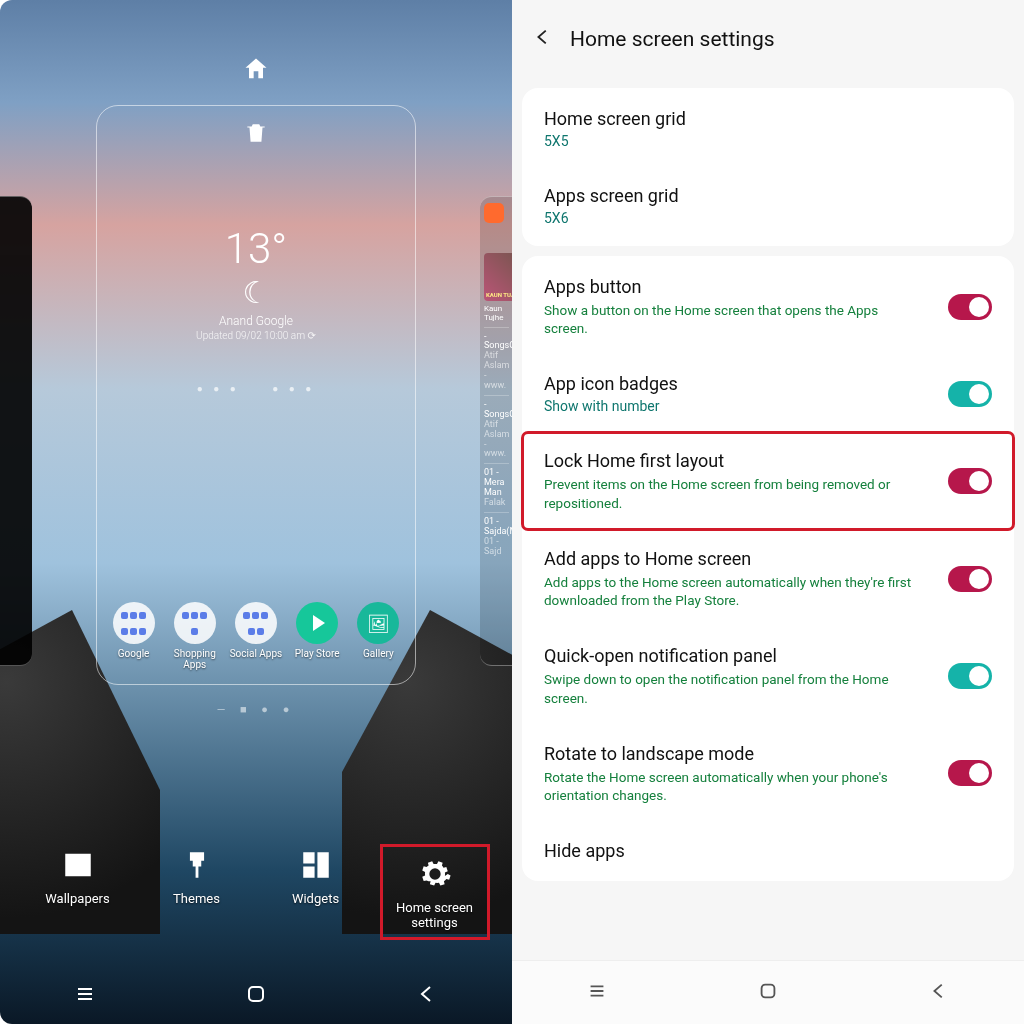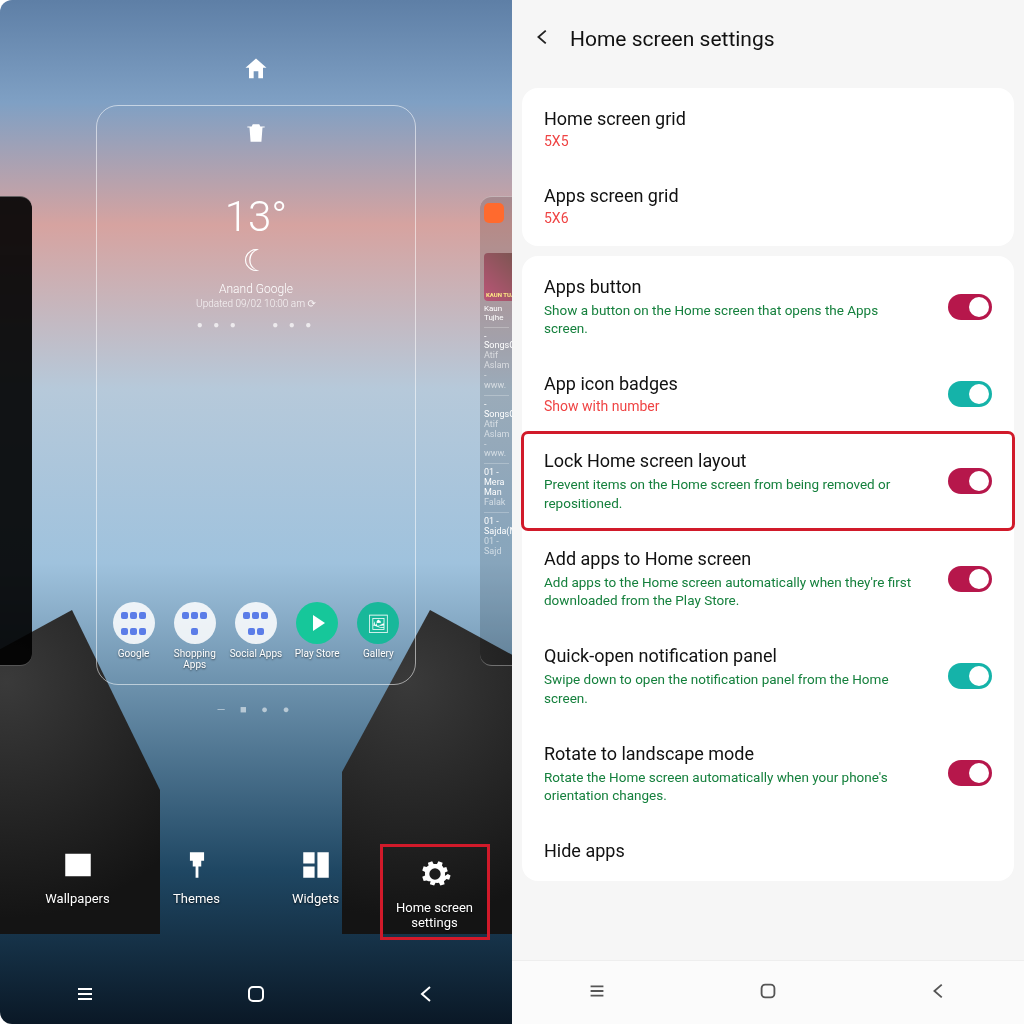--- a/index.html
+++ b/index.html
@@ -42,20 +42,21 @@
     margin-top: 18px;
     width: 320px;
     height: 580px;
     border: 1.5px solid rgba(255,255,255,.55);
     border-radius: 22px;
     position: relative;
     display: flex;
     flex-direction: column;
     align-items: center;
     backdrop-filter: blur(0px);
+    gap: 32px;
   }
   .trash { margin-top: 14px; }
   .trash svg { width: 26px; height: 26px; fill:#fff; }
 
   .weather { margin-top: 42px; text-align: center; font-weight: 300; }
   .weather .temp { font-size: 42px; }
   .weather .moon { font-size: 30px; display:block; margin:2px; }
   .weather .loc { font-size: 12px; margin-top:4px; }
   .weather .upd { font-size: 10px; opacity:.85; margin-top:2px; }
   .divider-dots { margin-top:10px; font-size:10px; opacity:.7; letter-spacing:4px; }
@@ -116,21 +117,21 @@
     height:78px; display:flex; align-items:center; padding:0 20px; gap:16px; background:#f6f6f6;
   }
   .appbar .back svg{ width:22px;height:22px; stroke:#222; stroke-width:2; fill:none;}
   .appbar .title{ font-size:21px; color:#111; }
   .list{ flex:1; overflow:auto; padding:0 0 80px 0;}
   .card{ background:#fff; border-radius:16px; margin:10px 10px; padding:2px 0;}
   .row{ padding:18px 22px; position:relative; }
   .row + .row{  }
   .row .rtitle{ font-size:18px; color:#111; }
   .row .rsub{ font-size:13.5px; color:#15803d; margin-top:4px; line-height:1.35; padding-right:70px;}
-  .row .rval{ font-size:14px; color:#ef4444; margin-top:4px;}
+  .row .rval{ font-size:14px; color:#0f766e; margin-top:4px;}
   .row .toggle{
     position:absolute; right:22px; top:50%; transform:translateY(-50%);
     width:44px;height:26px;border-radius:13px; background:#b6174b;
   }
   .row .toggle.teal{ background:#15b3a9;}
   .row .toggle::after{
     content:""; position:absolute; right:3px; top:3px; width:20px;height:20px;border-radius:50%;background:#fff;
   }
   .row.highlighted{ outline:3px solid #d11a2a; outline-offset:-2px; border-radius:6px; }
 
@@ -308,21 +309,21 @@
         <div class="rtitle">Apps button</div>
         <div class="rsub">Show a button on the Home screen that opens the Apps screen.</div>
         <div class="toggle"></div>
       </div>
       <div class="row">
         <div class="rtitle">App icon badges</div>
         <div class="rval">Show with number</div>
         <div class="toggle teal"></div>
       </div>
       <div class="row highlighted">
-        <div class="rtitle">Lock Home screen layout</div>
+        <div class="rtitle">Lock Home first layout</div>
         <div class="rsub">Prevent items on the Home screen from being removed or repositioned.</div>
         <div class="toggle"></div>
       </div>
       <div class="row">
         <div class="rtitle">Add apps to Home screen</div>
         <div class="rsub">Add apps to the Home screen automatically when they're first downloaded from the Play Store.</div>
         <div class="toggle"></div>
       </div>
       <div class="row">
         <div class="rtitle">Quick-open notification panel</div>

